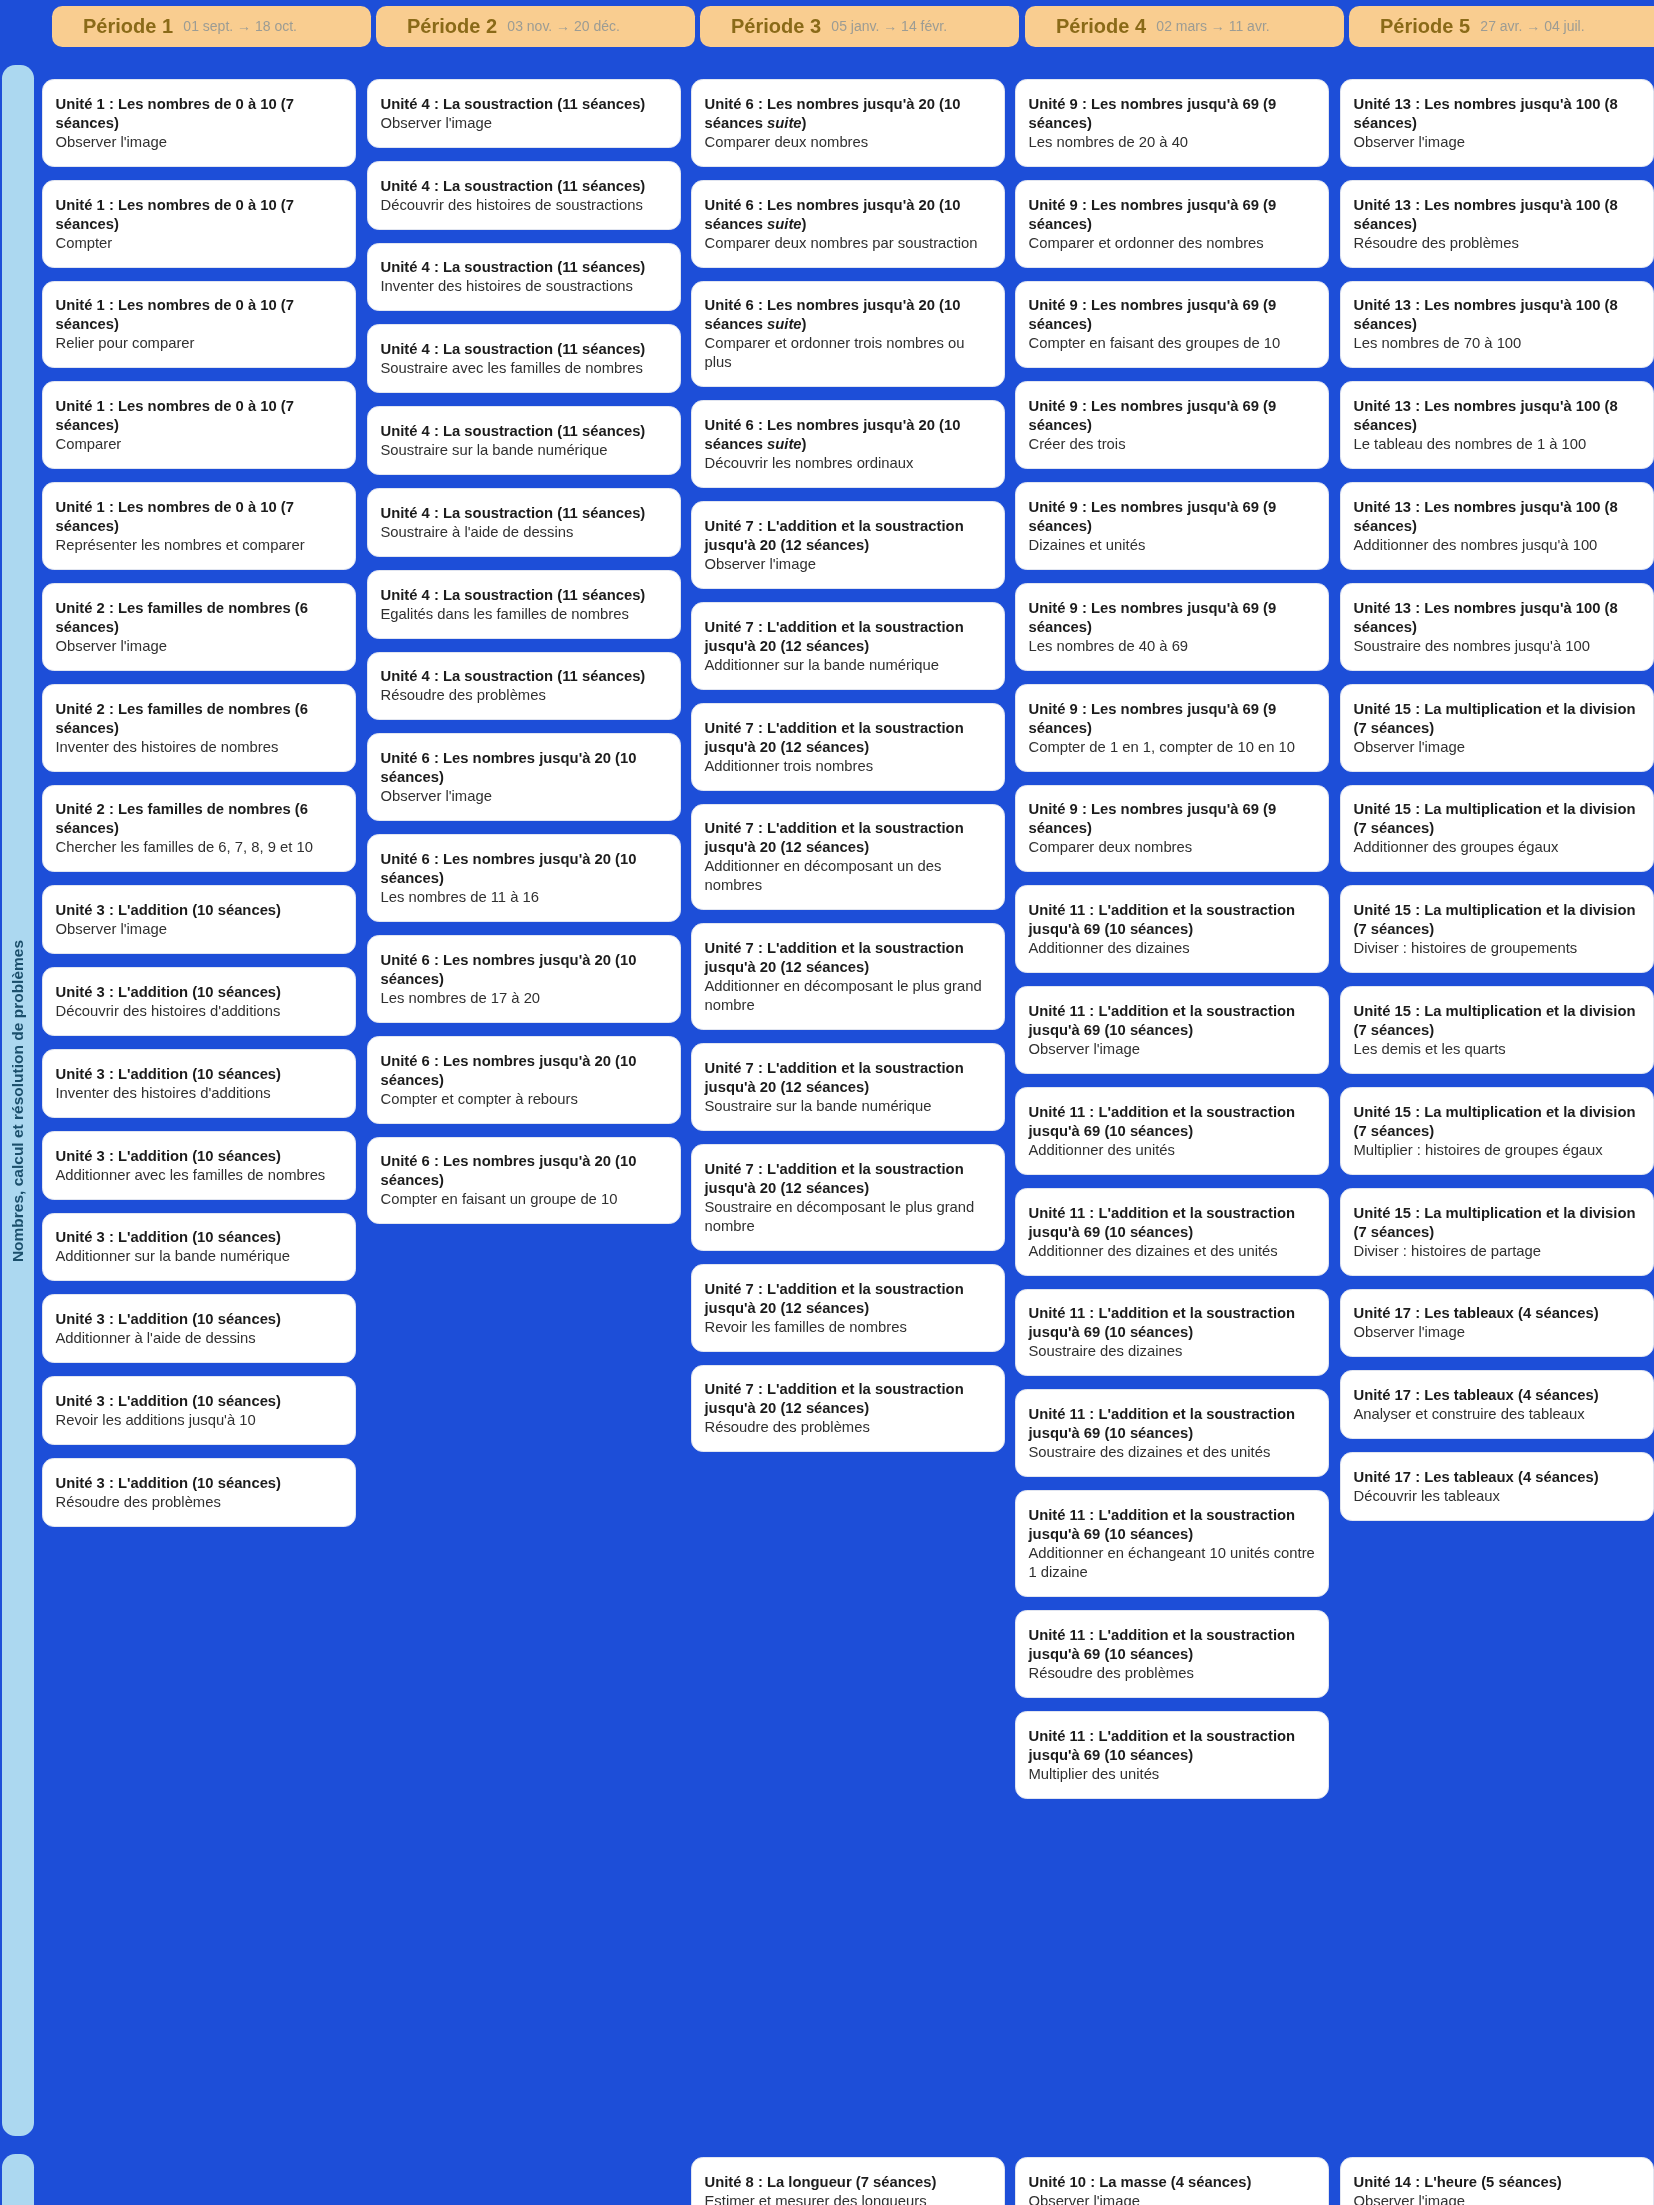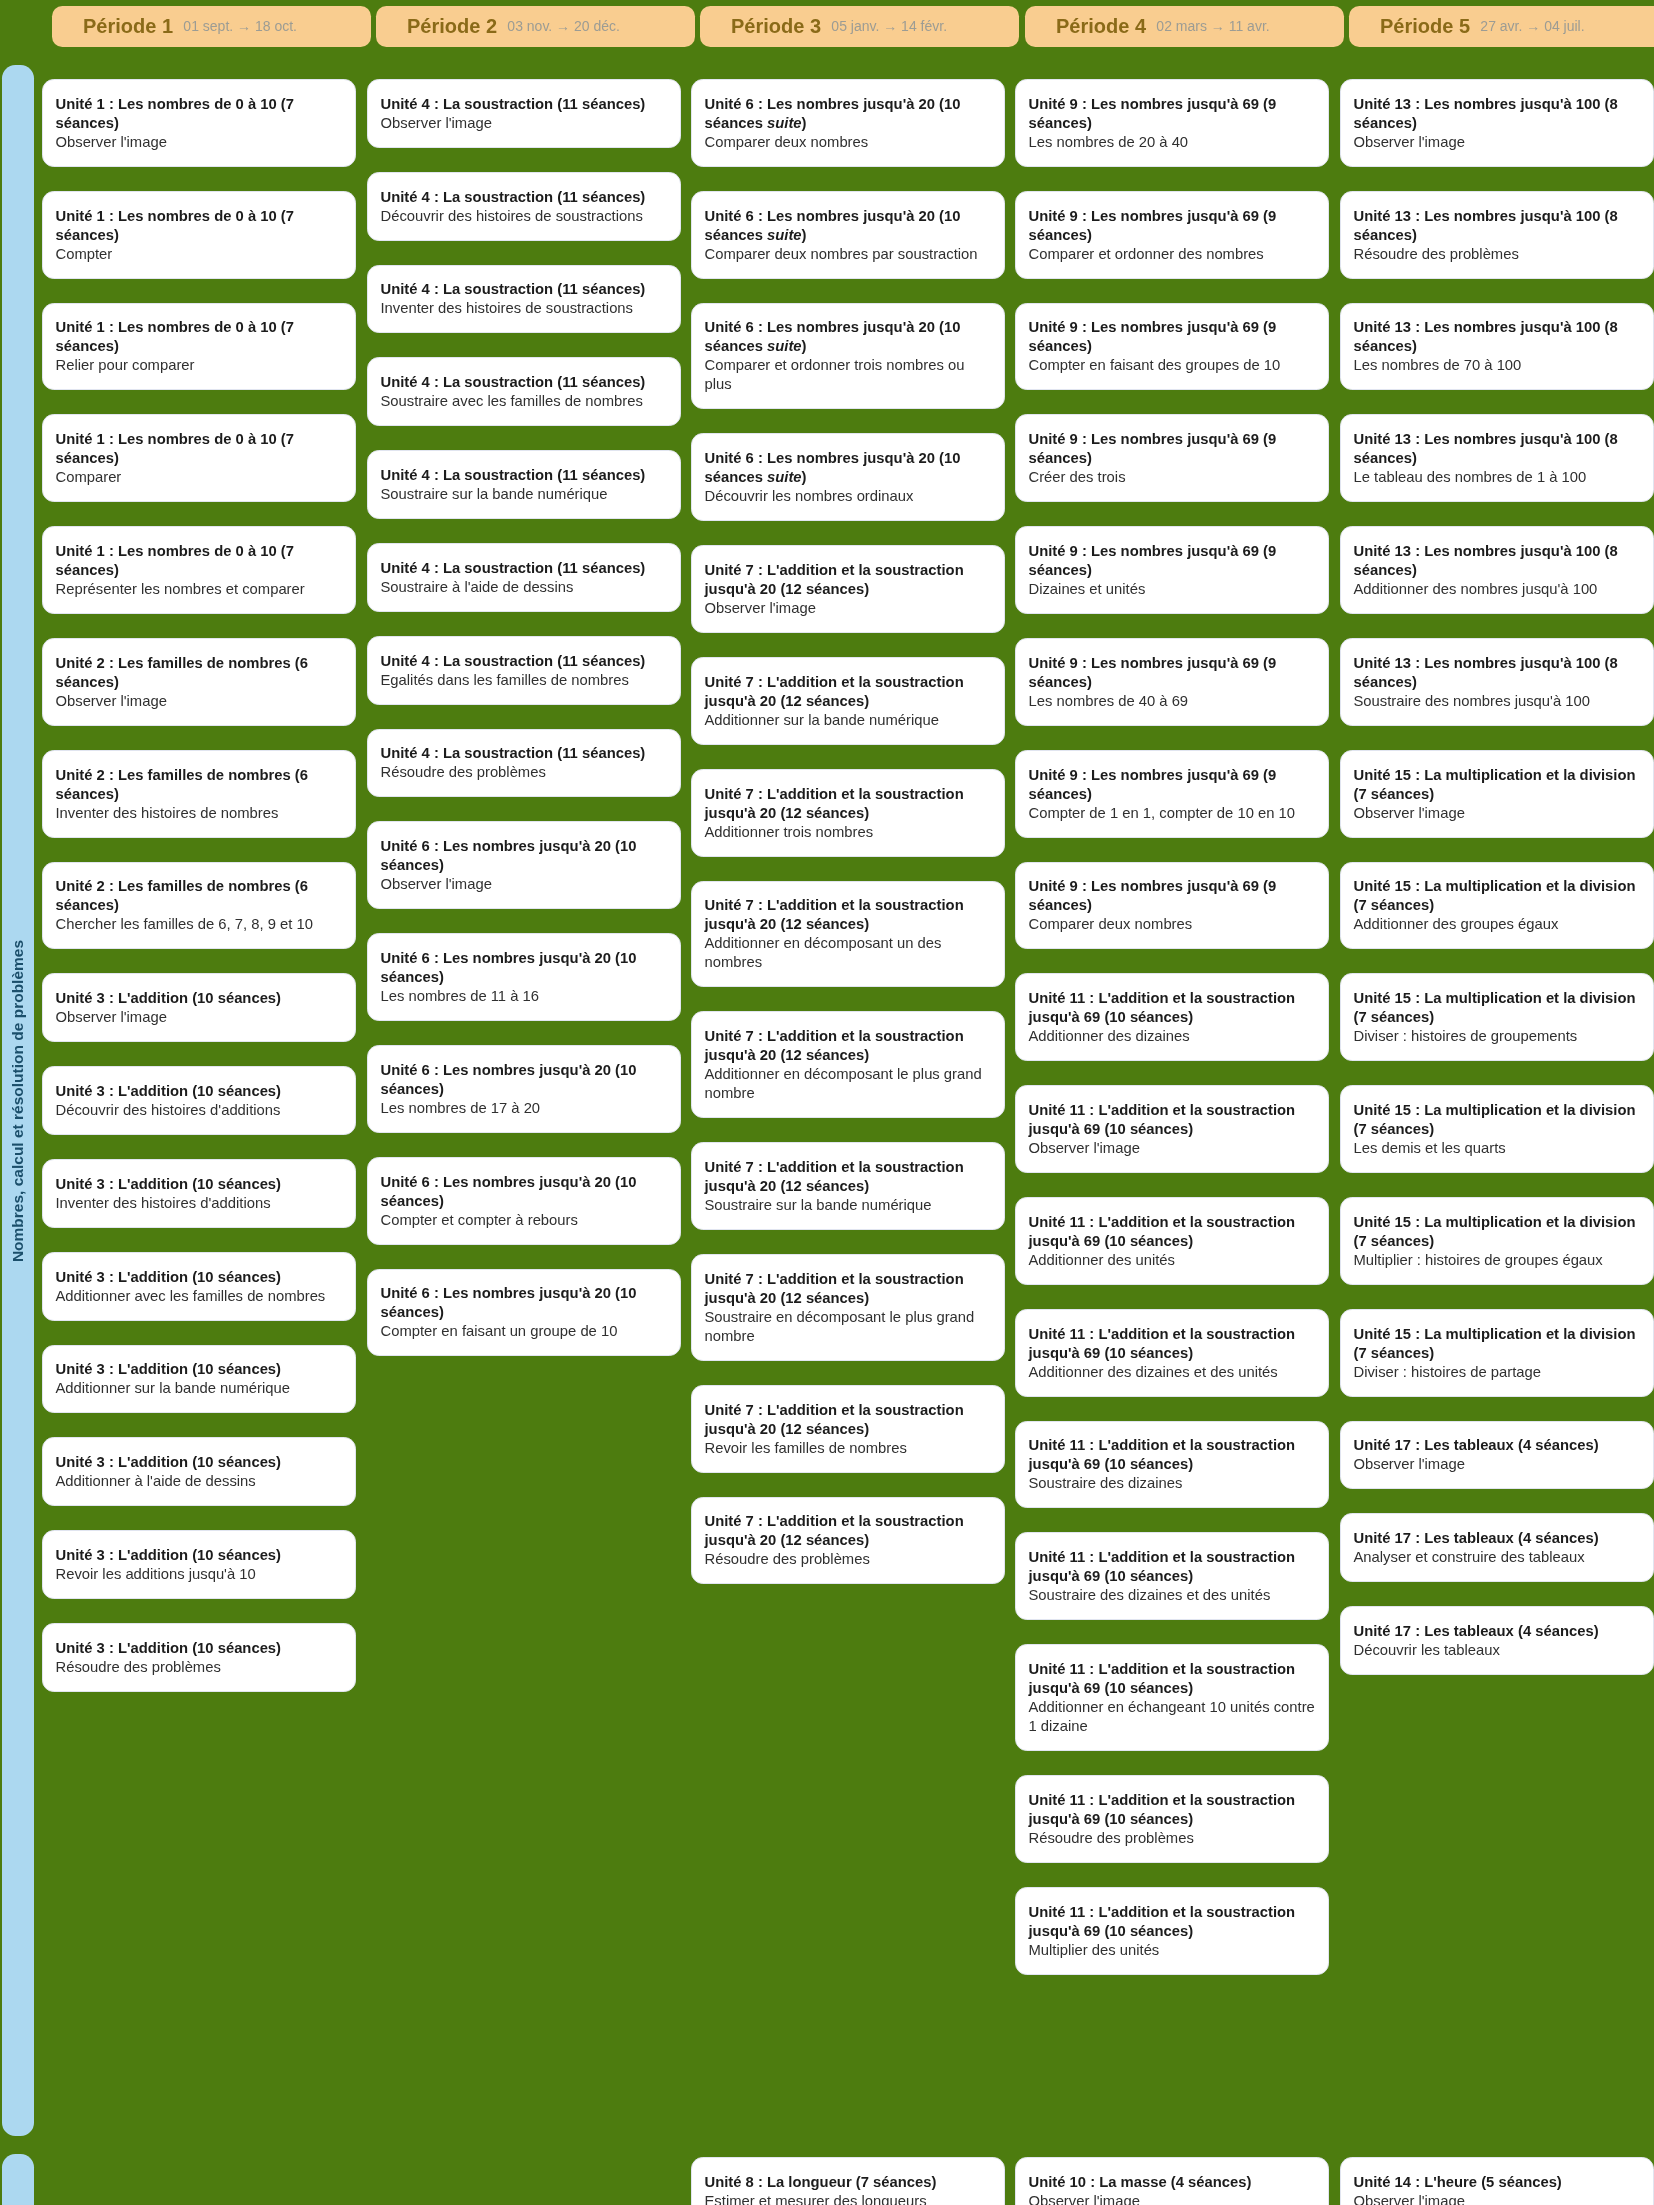--- a/index.html
+++ b/index.html
@@ -3,21 +3,21 @@
 <meta charset="utf-8">
 <style>
   * { box-sizing: border-box; margin: 0; padding: 0; }
   html, body { background: #ffffff; }
   body { font-family: "Liberation Sans", "DejaVu Sans", sans-serif; }
 
   .board {
     position: relative;
     width: 1654px;
     height: 2205px;
-    background: #4d7c0f;
+    background: #1d4ed8;
     overflow: hidden;
   }
 
   
   .period-header {
     position: absolute;
     top: 5.9px;
     height: 41px;
     width: 319px;
     background: var(--header-bg, #f9cd90);
@@ -66,21 +66,21 @@
     color: var(--lane-text, #1b4f6b);
   }
 
   .columns { position: absolute; inset: 0; }
   .column {
     position: absolute;
     top: 14px;
     width: 314px;
     display: flex;
     flex-direction: column;
-    gap: 24px;
+    gap: 13px;
   }
   .lane-2 .column { top: 3px; }
 
   
   .card {
     background: #ffffff;
     border: 1.5px solid var(--card-border, #e1e5f0);
     border-radius: 11.8px;
     padding: 14.8px 12.5px 14px 12.5px;
     font-size: 14.8px;

